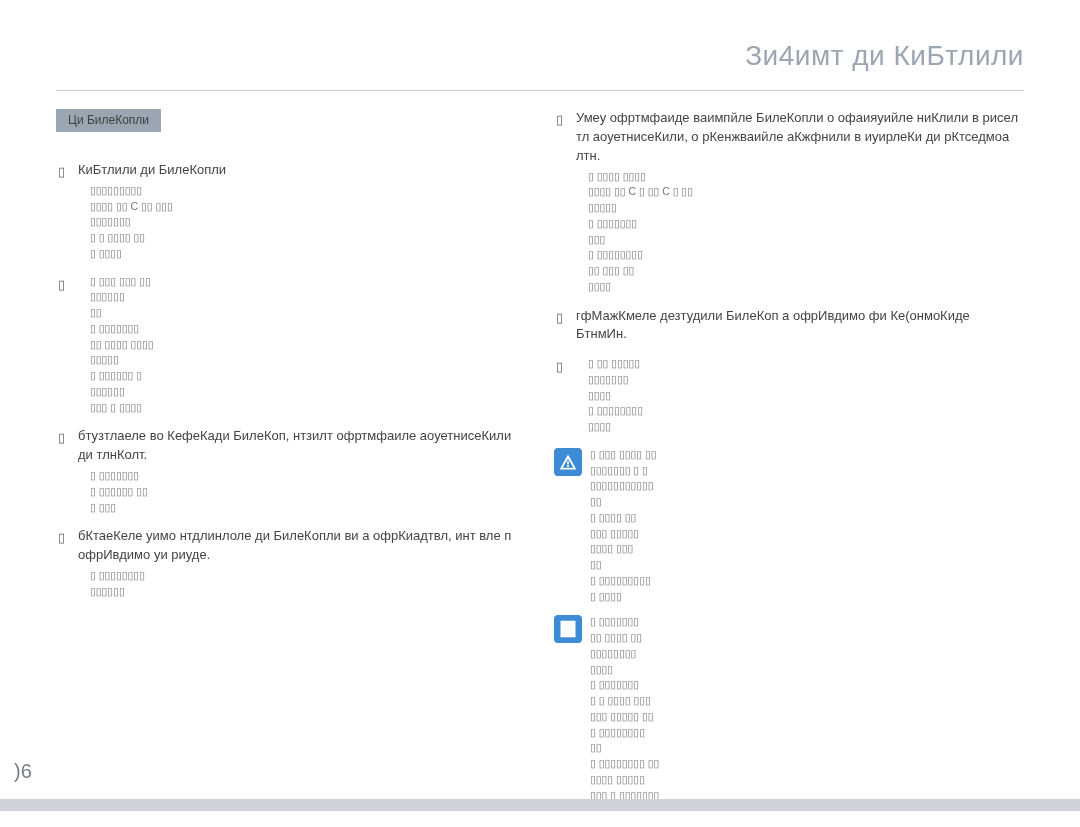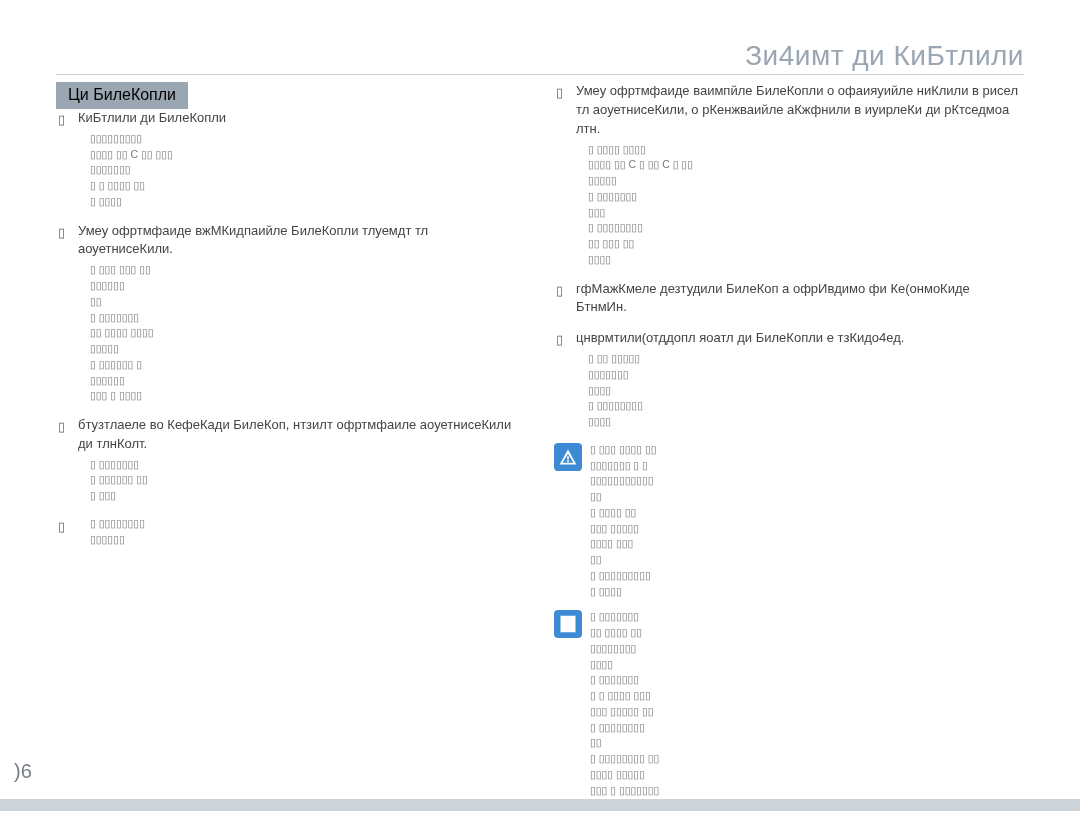--- a/index.html
+++ b/index.html
@@ -15,39 +15,39 @@
     position: relative;
     box-sizing: border-box;
     padding: 40px 56px 20px 56px;
   }
   .header-title {
     text-align: right;
     font-size: 28px;
     color: #9aa6b2;
     font-weight: 500;
     letter-spacing: 0.5px;
-    padding-bottom: 2px;
+    padding-bottom: 18px;
     border-bottom: 1px solid #c9ced3;
-    margin-bottom: 7px;
+    margin-bottom: 18px;
   }
   .columns {
     display: flex;
     gap: 28px;
   }
   .col {
     flex: 1;
     min-width: 0;
   }
   .section-tab {
     display: inline-block;
     background: #9aa6b2;
-    color: #000000;
-    font-size: 16px;
+    color: #404040;
+    font-size: 12px;
     padding: 4px 12px 5px 12px;
-    margin-bottom: 0;
+    margin-bottom: 29px;
   }
   .block {
     font-size: 13px;
     line-height: 1.45;
     margin-bottom: 12px;
     padding-left: 22px;
     position: relative;
   }
   .bullet {
     position: absolute;
@@ -124,21 +124,20 @@
           <div>▯▯▯▯▯▯▯▯▯</div>
           <div>▯▯▯▯ ▯▯ C ▯▯ ▯▯▯</div>
           <div>▯▯▯▯▯▯▯</div>
           <div>▯ ▯ ▯▯▯▯ ▯▯</div>
           <div>▯ ▯▯▯▯</div>
         </div>
       </div>
 
       <div class="block">
         <span class="bullet">▯</span>
-        <span>Умеу офртмфаиде вжМКидпаийле БилеКопли тлуемдт тл аоуетнисеКили.</span>
         <div class="sub">
           <div>▯   ▯▯▯ ▯▯▯ ▯▯</div>
           <div>▯▯▯▯▯▯</div>
           <div>▯▯</div>
           <div>▯   ▯▯▯▯▯▯▯</div>
           <div>▯▯ ▯▯▯▯ ▯▯▯▯</div>
           <div>▯▯▯▯▯</div>
           <div>▯   ▯▯▯▯▯▯ ▯</div>
           <div>▯▯▯▯▯▯</div>
           <div>▯▯▯ ▯ ▯▯▯▯</div>
@@ -150,20 +149,21 @@
         <span>бтузтлаеле во КефеКади БилеКоп, нтзилт офртмфаиле аоуетнисеКили ди тлнКолт.</span>
         <div class="sub">
           <div>▯   ▯▯▯▯▯▯▯</div>
           <div>▯   ▯▯▯▯▯▯ ▯▯</div>
           <div>▯ ▯▯▯</div>
         </div>
       </div>
 
       <div class="block">
         <span class="bullet">▯</span>
+        <span>бКтаеКеле уимо нтдлинлоле ди БилеКопли ви а офрКиадтвл, инт вле п офрИвдимо уи риуде.</span>
         <div class="sub">
           <div>▯   ▯▯▯▯▯▯▯▯</div>
           <div>▯▯▯▯▯▯</div>
         </div>
       </div>
     </div>
 
     <div class="col">
 
       <div class="block">
@@ -181,21 +181,20 @@
         </div>
       </div>
 
       <div class="block">
         <span class="bullet">▯</span>
         <span>гфМажКмеле дезтудили БилеКоп а офрИвдимо фи Ке(онмоКиде БтнмИн.</span>
       </div>
 
       <div class="block">
         <span class="bullet">▯</span>
-        <span>цнврмтили(отддопл яоатл ди БилеКопли е тзКидо4ед.</span>
         <div class="sub">
           <div>▯   ▯▯ ▯▯▯▯▯</div>
           <div>▯▯▯▯▯▯▯</div>
           <div>▯▯▯▯</div>
           <div>▯   ▯▯▯▯▯▯▯▯</div>
           <div>▯▯▯▯</div>
         </div>
       </div>
 
       <div class="icon-row">

